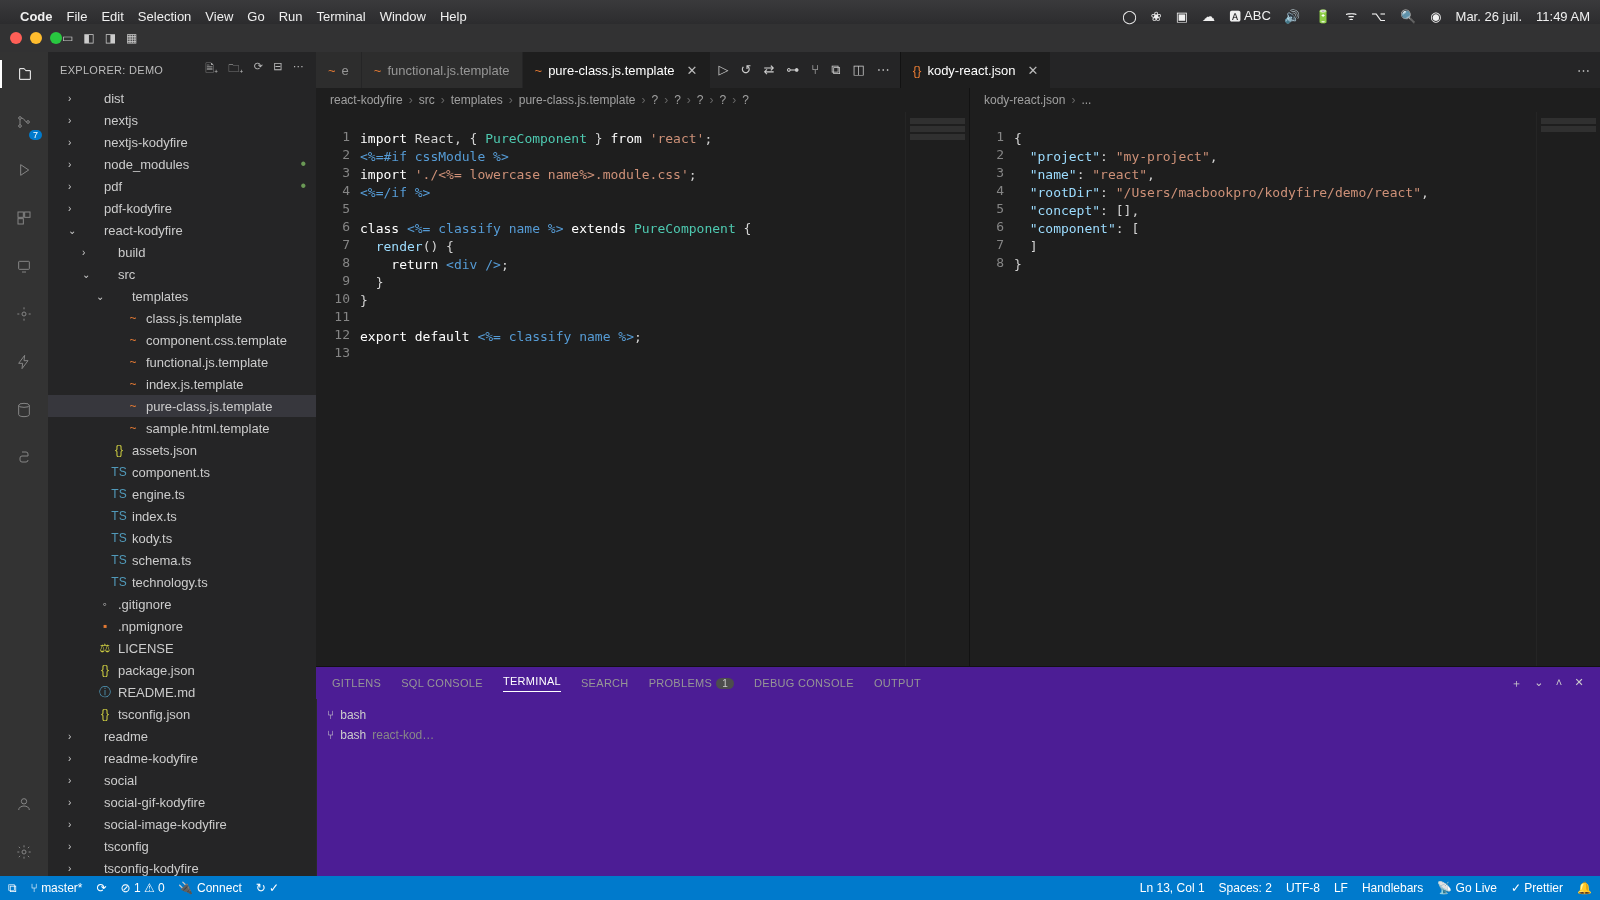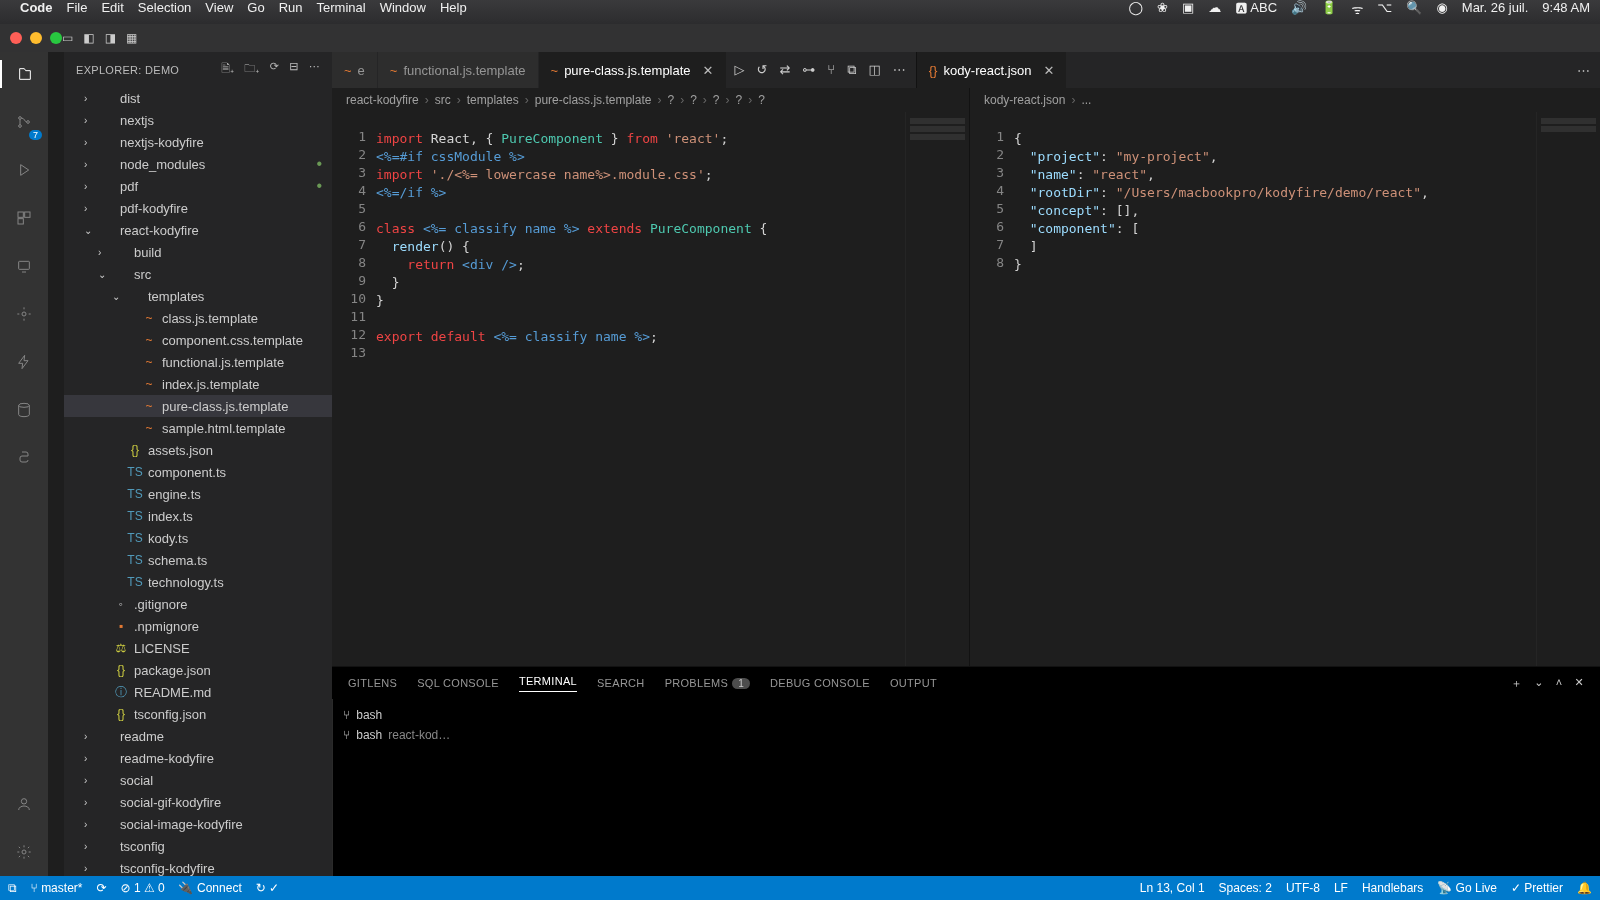--- a/index.html
+++ b/index.html
@@ -1,19 +1,19 @@
 <!DOCTYPE html>
 <html><head>
 <meta charset="utf-8">
 <style>
 * { margin: 0; padding: 0; box-sizing: border-box; }
 body { font-family: -apple-system, "SF Pro", Helvetica, Arial, sans-serif; background: #1e1e1e; color: #ccc; width: 1600px; height: 900px; overflow: hidden; font-size: 13px; }
 
 
-.mac-menubar { height: 24px; background: linear-gradient(#3a3a3c,#2c2c2e); display: flex; align-items: flex-start; color: #f0f0f0; padding: 0 10px; font-size: 13px; }
+.mac-menubar { height: 24px; background: linear-gradient(#3a3a3c,#2c2c2e); display: flex; align-items: flex-end; color: #f0f0f0; padding: 0 10px; font-size: 13px; }
 .mac-menubar .apple { margin-right: 10px; }
 .mac-menubar .app-name { font-weight: 600; margin-right: 14px; }
 .mac-menubar .menu-item { margin-right: 14px; }
 .mac-menubar .spacer { flex: 1; }
 .mac-menubar .right-icon { margin-left: 14px; font-size: 13px; }
 
 
 .titlebar { height: 28px; background: #323233; display: flex; align-items: center; color: #ccc; font-size: 12px; }
 .traffic { display: flex; gap: 8px; margin-left: 10px; }
 .dot { width: 12px; height: 12px; border-radius: 50%; }
@@ -24,21 +24,21 @@
 
 .main { display: flex; height: calc(900px - 24px - 28px - 24px); }
 .activitybar { width: 48px; background: #333333; display: flex; flex-direction: column; align-items: center; padding-top: 8px; gap: 20px; color: #858585; }
 .activitybar .ab-icon { width: 28px; height: 28px; display: flex; align-items: center; justify-content: center; cursor: pointer; }
 .activitybar .ab-icon.active { color: #fff; border-left: 2px solid #fff; width: 48px; }
 .activitybar .ab-bottom { margin-top: auto; margin-bottom: 10px; display:flex; flex-direction:column; gap:20px; align-items:center;}
 .badge { position: relative; }
 .badge::after { content: attr(data-badge); position: absolute; background:#007acc; color:#fff; border-radius:8px; font-size:9px; padding:0 4px; right:-4px; bottom:-4px;}
 
 
-.sidebar { width: 268px; background: #252526; color: #ccc; display: flex; flex-direction: column; margin-left: 16px; }
+.sidebar { width: 268px; background: #252526; color: #ccc; display: flex; flex-direction: column; }
 .sidebar-header { height: 35px; display: flex; align-items: center; padding: 0 12px; font-size: 11px; color: #bbb; letter-spacing: .3px; }
 .sidebar-header .sh-title { flex: 1; }
 .sidebar-header .sh-actions { display: flex; gap: 10px; color: #bbb; }
 .tree { flex: 1; overflow: auto; font-size: 13px; }
 .tree-row { display: flex; align-items: center; height: 22px; padding-left: 10px; cursor: pointer; }
 .tree-row.selected { background: #37373d; }
 .tree-row .chev { width: 14px; color: #ccc; font-size: 10px; }
 .tree-row .ficon { width: 18px; text-align: center; margin-right: 4px; font-size: 12px; }
 .tree-row .label { white-space: nowrap; }
 .indent-1 { padding-left: 20px !important; } .indent-2 { padding-left: 34px !important; } .indent-3 { padding-left: 48px !important; } .indent-4 { padding-left: 62px !important; }
@@ -59,24 +59,24 @@
 .pane.right { width: 630px; }
 .breadcrumb { height: 24px; display: flex; align-items: center; padding: 0 14px; color: #a0a0a0; font-size: 12px; gap: 6px; }
 .breadcrumb .sep { color: #666; }
 .code-area { position: relative; flex: 1; display: flex; font-family: "SF Mono", Menlo, Consolas, monospace; font-size: 13px; line-height: 18px; }
 .gutter { width: 44px; text-align: right; color: #858585; padding-right: 10px; padding-top: 16px;}
 .code { padding-top: 0; white-space: pre; color: #d4d4d4; position:relative; flex:1; }
 .blame { color:#6a6a6a; font-size:11px; padding: 2px 0 2px 0; }
 .minimap { position:absolute; right:0; top:0; width:64px; height:100%; background:linear-gradient(#1e1e1e,#1e1e1e); opacity:.6; border-left:1px solid #2a2a2a;}
 .minimap .mm-blob{position:absolute;left:4px;right:4px;height:6px;background:#3c3c3c;}
 
-.kw{color:#ef4444}.cls{color:#4ec9b0}.str{color:#ce9178}.tag{color:#569cd6}.key{color:#9cdcfe}.tmpl{color:#569cd6}
-
-
-.panel { height: 210px; background: #000000; border-top: 1px solid #121212; display: flex; flex-direction: column; }
+.kw{color:#ffffff}.cls{color:#4ec9b0}.str{color:#ce9178}.tag{color:#569cd6}.key{color:#9cdcfe}.tmpl{color:#569cd6}
+
+
+.panel { height: 210px; background: #4c1d95; border-top: 1px solid #121212; display: flex; flex-direction: column; }
 .panel-tabs { height: 32px; display:flex; align-items:center; padding:0 16px; gap:20px; color:#969696; font-size:11px; letter-spacing:.3px;}
 .panel-tabs .pt { cursor:pointer; }
 .panel-tabs .pt.active { color:#fff; border-bottom:1px solid #fff; padding-bottom:4px;}
 .panel-tabs .pill { background:#4d4d4d; color:#ccc; border-radius:8px; font-size:10px; padding:0 6px; margin-left:4px;}
 .panel-tabs .pt-actions{ margin-left:auto; display:flex; gap:12px; color:#ccc;}
 .panel-body { flex:1; display:flex; }
 .terminal { flex:1; padding:6px 16px; font-family: Menlo, monospace; font-size:13px; color:#ccc;}
 .term-cursor { display:inline-block; width:8px; height:14px; background:#ccc; vertical-align:middle; margin-left:4px;}
 .term-side { width:130px; border-left:1px solid #2a2a2a; padding:6px 8px; font-size:12px;}
 .term-entry{display:flex;align-items:center;gap:6px;padding:3px 2px;}
@@ -110,21 +110,21 @@
   <span class="right-icon">▣</span>
   <span class="right-icon">☁︎</span>
   <span class="right-icon">🅰 <span>ABC</span></span>
   <span class="right-icon">🔊</span>
   <span class="right-icon">🔋</span>
   <span class="right-icon">ᯤ</span>
   <span class="right-icon">⌥</span>
   <span class="right-icon">🔍</span>
   <span class="right-icon">◉</span>
   <span class="right-icon">Mar. 26 juil.</span>
-  <span class="right-icon">9:48 AM</span>
+  <span class="right-icon">11:49 AM</span>
 </div>
 
 <div class="titlebar">
   <div class="traffic">
     <div class="dot red"></div>
     <div class="dot yellow"></div>
     <div class="dot green"></div>
   </div>
   <div class="title-actions">
     <span>▭</span>

